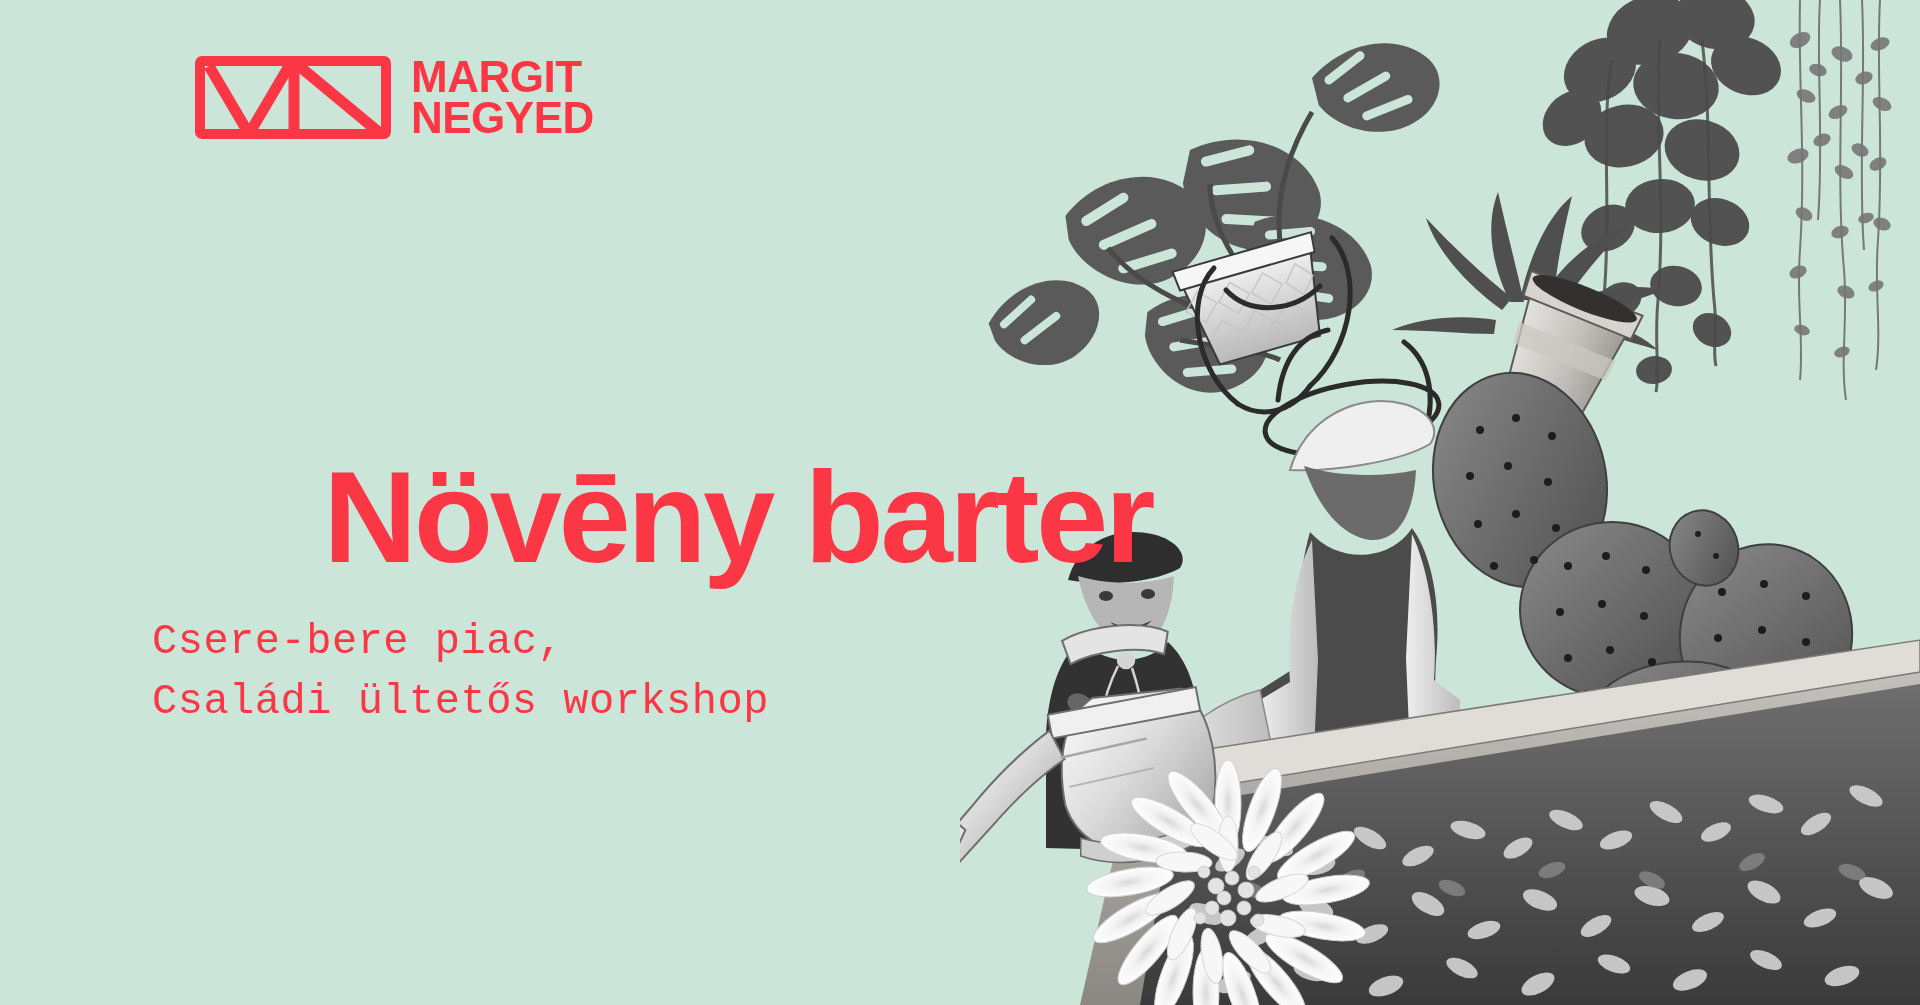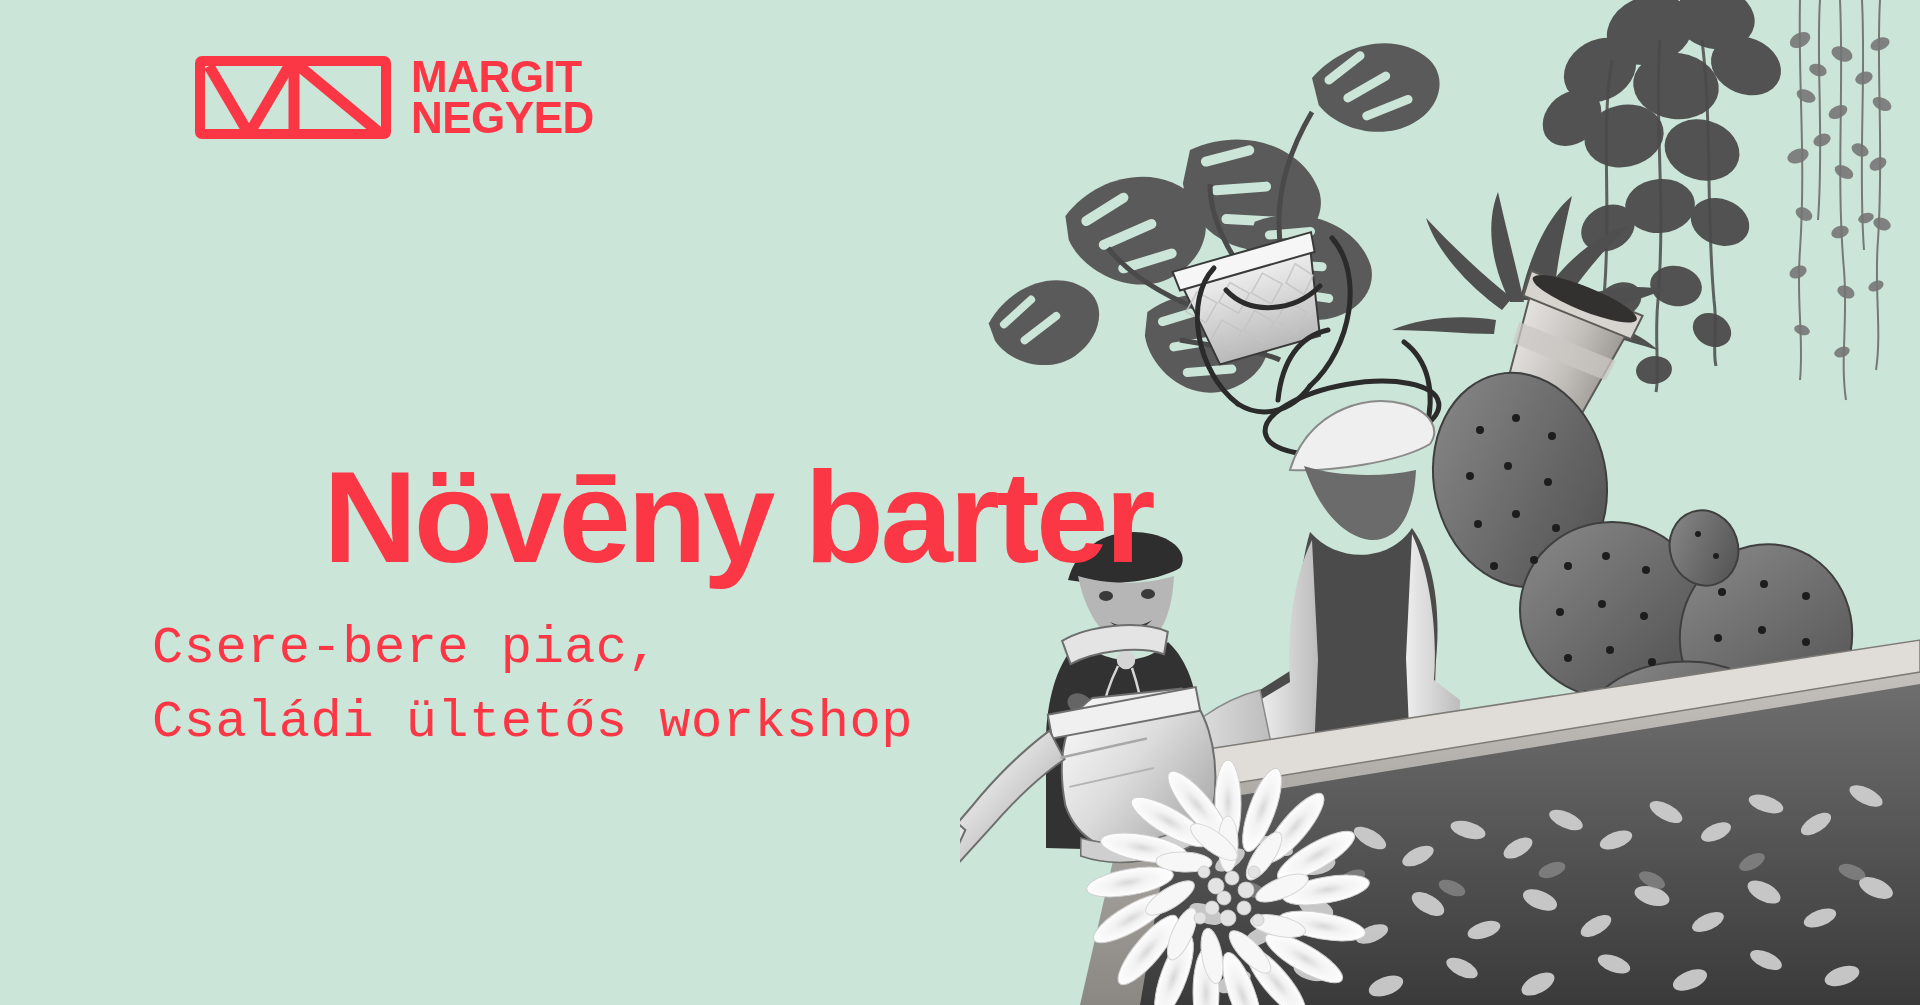--- a/index.html
+++ b/index.html
@@ -64,21 +64,21 @@
     letter-spacing: -3.5px;
     white-space: nowrap;
     text-align: right;
   }
   .subtitle {
     margin: 0;
     padding-top: 30px;
     color: #fb3746;
     font-family: "Liberation Mono", "DejaVu Sans Mono", monospace;
     font-weight: 400;
-    font-size: 52px;
+    font-size: 42px;
     line-height: 1.43;
     letter-spacing: 0.5px;
     white-space: pre-line;
   }
 
   
   .collage {
     position: absolute;
     right: 0;
     top: 0;

